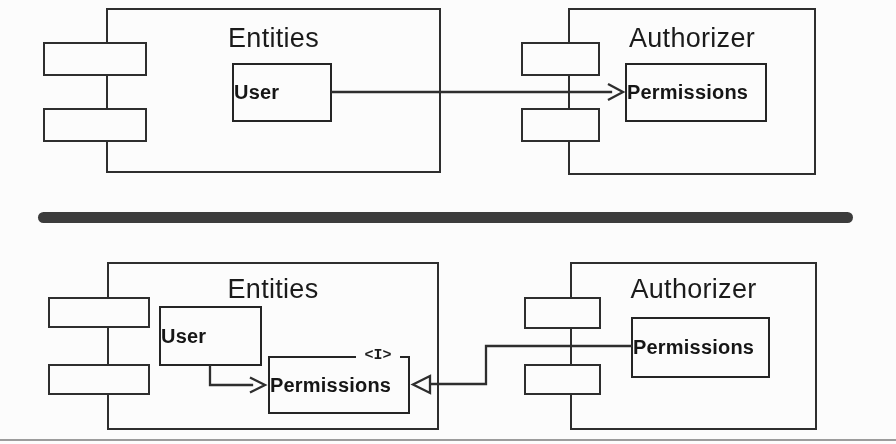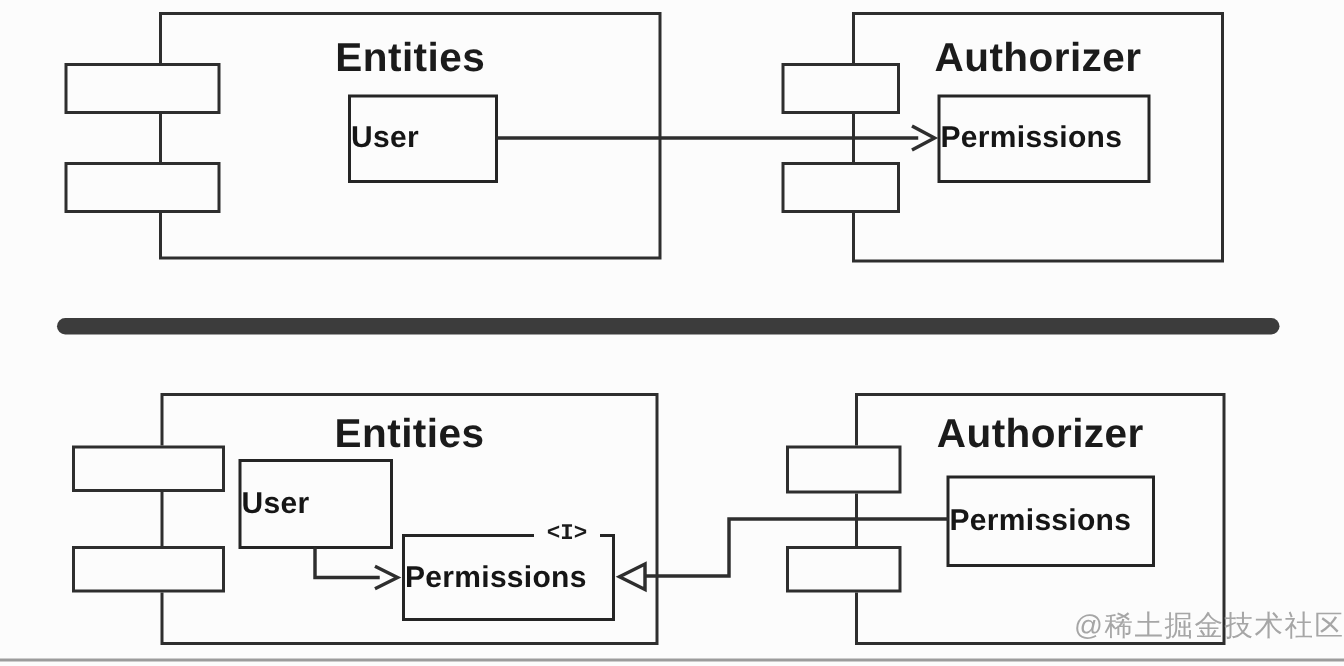--- a/index.html
+++ b/index.html
@@ -7,21 +7,21 @@
   body { font-family: "Liberation Sans", sans-serif; }
   .stage {
     position: relative; width: 896px; height: 444px;
     background: #fcfcfc; overflow: hidden;
   }
   .component {
     position: absolute; border: 2px solid #2e2e2e; background: #fcfcfc;
   }
   .comp-title {
     position: absolute; left: 0; right: 0; text-align: center;
-    font-size: 27px; color: #1b1b1b; letter-spacing: 0.3px; font-weight: 700;
+    font-size: 27px; color: #1b1b1b; letter-spacing: 0.3px; font-weight: 400;
   }
   .tab {
     position: absolute; border: 2px solid #2e2e2e; background: #fcfcfc;
   }
   .inner-box {
     position: absolute; border: 2.5px solid #252525; background: #fcfcfc;
     display: flex; align-items: center; justify-content: flex-start;
     font-weight: bold; font-size: 20px; color: #161616; letter-spacing: 0.2px;
   }
   .connectors { position: absolute; left: 0; top: 0; pointer-events: none; }
@@ -106,16 +106,15 @@
       <path d="M609,84.5 L623,92 L609,99.5"></path>
 
       <path d="M210,366 V385 H252"></path>
       <path d="M251,378 L265,385 L251,392"></path>
 
       <path d="M631,346 H486 V384 H430"></path>
       <path d="M430,376 L413,384.5 L430,393 Z" fill="#fcfcfc"></path>
     </g>
   </svg>
 
-  <div class="watermark">@稀土掘金技术社区</div>
   <div class="bottom-rule"></div>
 
 </div>
 
 </body></html>

